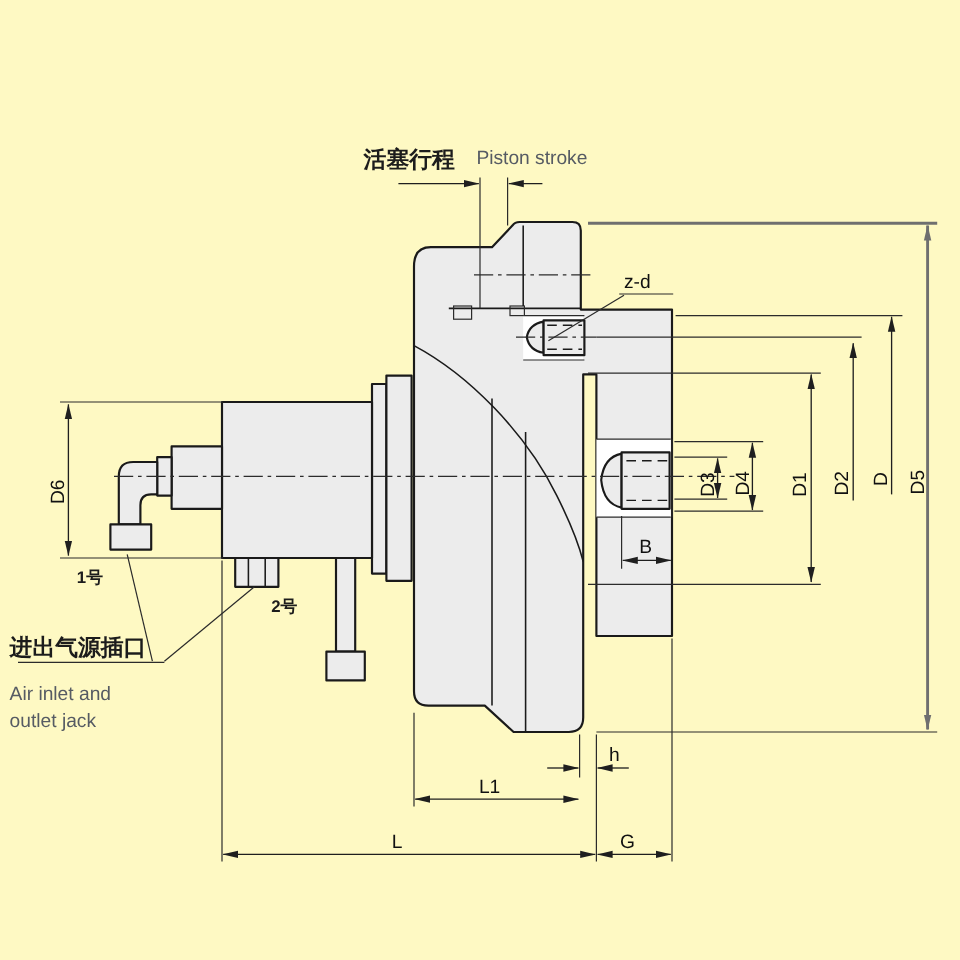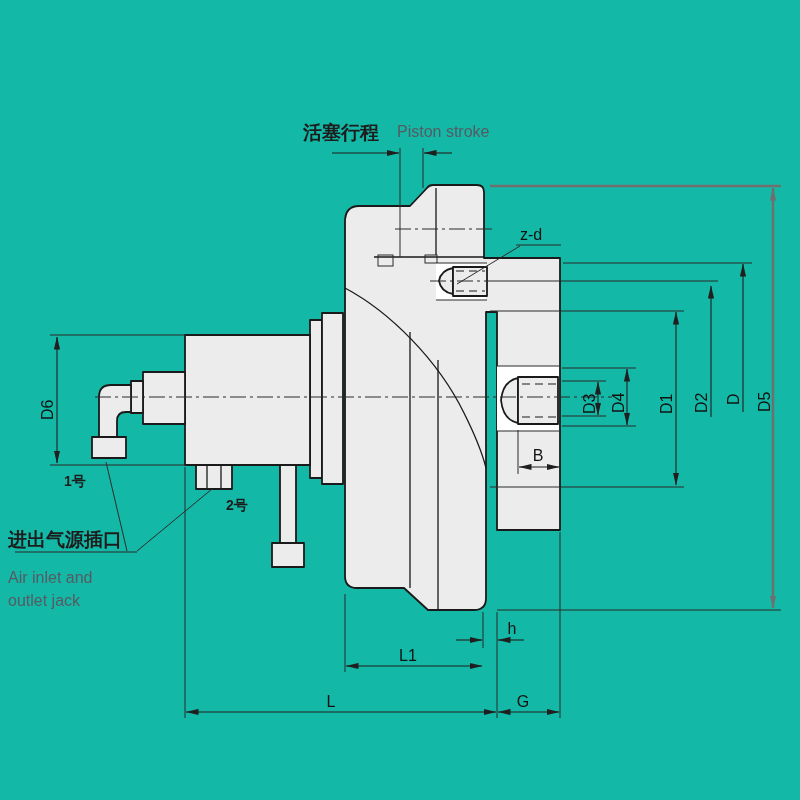--- a/index.html
+++ b/index.html
@@ -1,16 +1,16 @@
 <!DOCTYPE html>
 <html><head>
 <meta charset="utf-8">
 <style>
   html,body{margin:0;padding:0;background:#ffffff;}
-  .stage{position:relative;width:800px;height:800px;background:#14b8a6;overflow:hidden;
+  .stage{position:relative;width:800px;height:800px;background:#fef9c3;overflow:hidden;
          font-family:"Liberation Sans","DejaVu Sans",sans-serif;}
   svg{display:block;}
   text{font-family:"Liberation Sans","DejaVu Sans",sans-serif;fill:#111;}
   .zh{font-weight:bold;font-size:19px;fill:#1c1c1c;}
   .zh-small{font-weight:bold;font-size:14px;fill:#1c1c1c;}
   .en{font-size:16px;fill:#565b63;}
   .dim-label{font-size:16px;fill:#111;}
   .outline{fill:#ececec;stroke:#1a1a1a;stroke-width:1.8;stroke-linejoin:round;}
   .iline{fill:none;stroke:#1a1a1a;stroke-width:1.3;}
   .thin{fill:none;stroke:#2b2b2b;stroke-width:1;}

